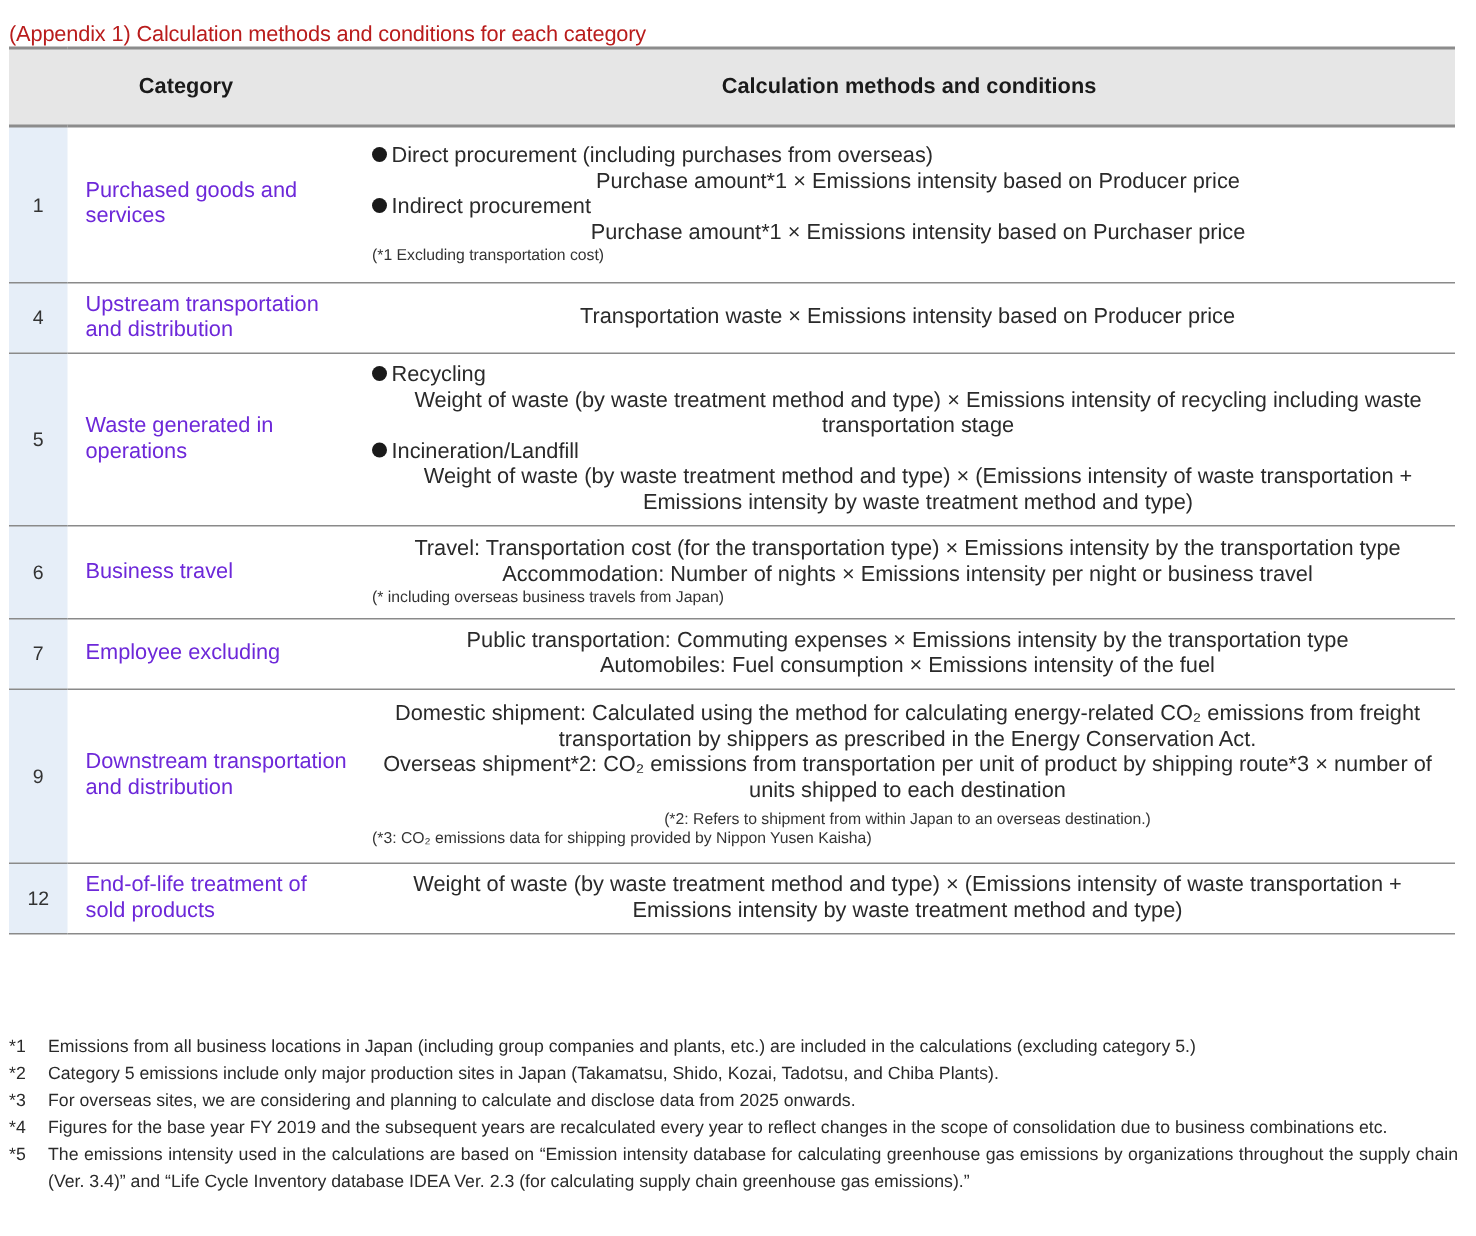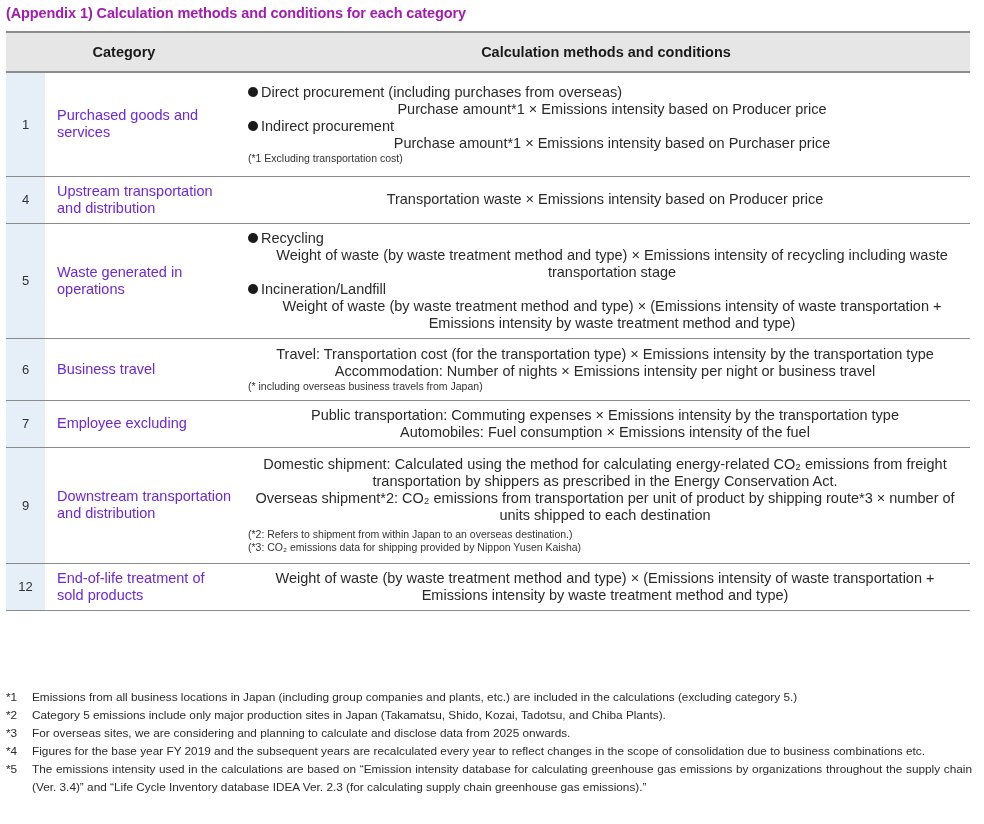--- a/index.html
+++ b/index.html
@@ -2,56 +2,56 @@
 <html><head>
 <meta charset="utf-8">
 <style>
   html, body { margin: 0; padding: 0; background: #ffffff; }
   body {
     width: 984px; height: 824px; overflow: hidden;
     font-family: "Liberation Sans", sans-serif;
     color: #222222;
   }
   .title {
-    position: absolute; left: 6px; top: 5px;
-    font-size: 14.5px; font-weight: bold; color: #a21caf;
+    position: absolute; left: 6px; top: 15px;
+    font-size: 14.5px; font-weight: normal; color: #b91c1c;
     letter-spacing: -0.1px;
   }
   table.main {
     position: absolute; left: 6px; top: 31px; width: 964px;
     border-collapse: collapse; table-layout: fixed;
     font-size: 14.5px; line-height: 17px;
   }
   table.main col.c-num { width: 39px; }
   table.main col.c-cat { width: 197px; }
   table.main col.c-method { width: auto; }
   table.main thead th {
     background: #e6e6e6; font-weight: bold; color: #1a1a1a;
-    height: 30px; padding: 4px;
+    height: 30px; padding: 10px;
     border-top: 2px solid #8c8c8c; border-bottom: 2px solid #8c8c8c;
     font-size: 14.5px;
   }
   table.main tbody td {
     border-bottom: 1.5px solid #8a8a8a;
     vertical-align: middle; padding: 0;
   }
   td.num {
     background: #e6eef8; text-align: center; font-size: 13px; color: #333;
   }
   td.cat { padding: 6px 10px 6px 12px !important; color: #6d28d9; }
   td.method { padding: 6px 8px 6px 6px !important; color: #2a2a2a; }
   .wrap { display: block; white-space: normal; text-align: center; }
   .bullet-head { display: block; white-space: nowrap; }
   .bullet {
     display: inline-block; width: 10px; height: 10px; border-radius: 50%;
     background: #1a1a1a; margin-right: 3px; vertical-align: 0px;
   }
   .indent { display: block; padding-left: 14px; }
   .note { display: block; font-size: 10.5px; line-height: 13px; color: #333; }
-  .note-gap { margin-top: 4px; }
+  .note-gap { margin-top: 4px; text-align: center; }
   .footnotes {
     position: absolute; left: 6px; top: 688px; width: 966px;
     font-size: 11.8px; line-height: 18px; color: #2a2a2a;
   }
   .fn { display: flex; }
   .fn .mark { flex: 0 0 auto; width: 14px; }
   .fn .txt { flex: 1 1 auto; text-align: justify; margin-left: 12px; }
 </style>
 </head>
 <body>

